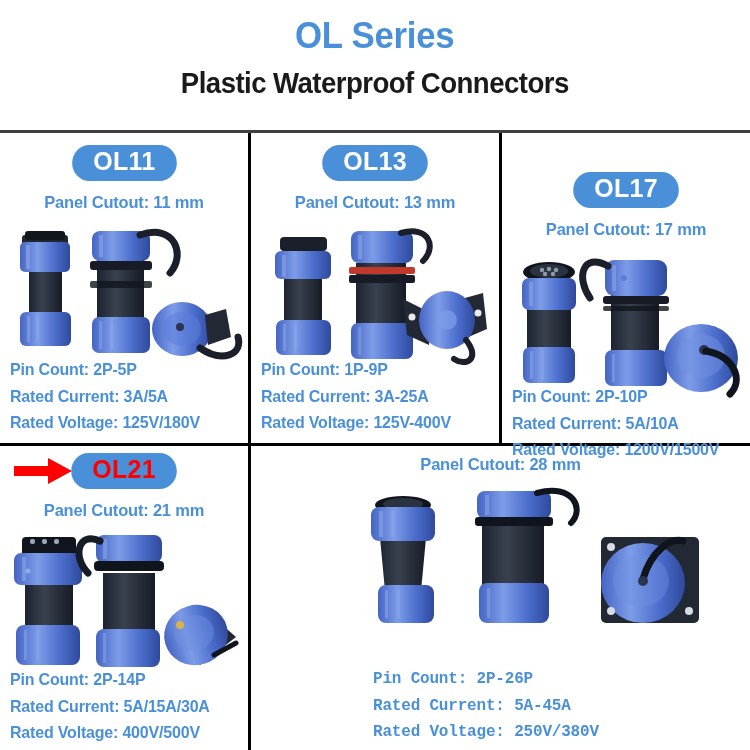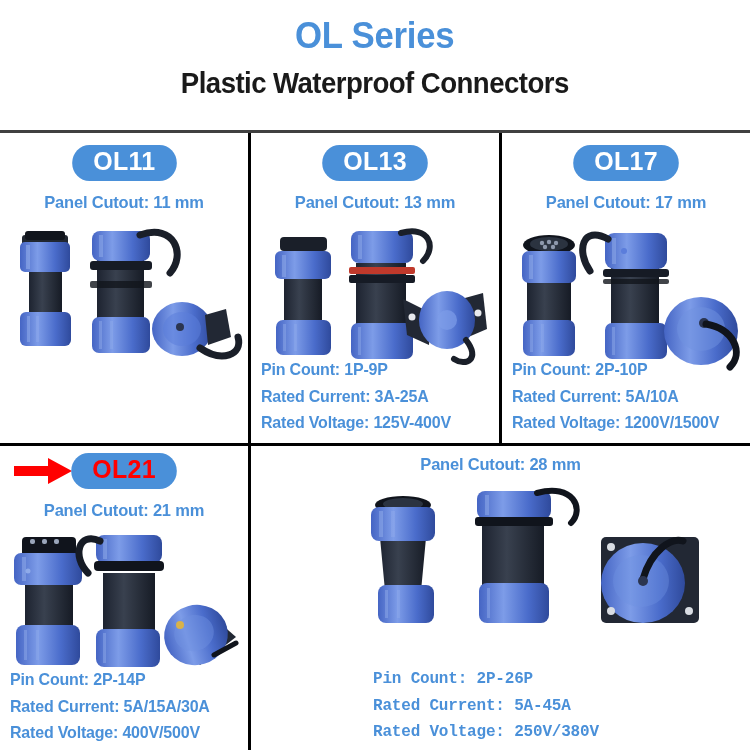--- a/index.html
+++ b/index.html
@@ -21,21 +21,21 @@
   
   .grid{position:absolute;left:0;top:130px;width:750px;height:620px;
         border-top:3px solid #404040;box-sizing:border-box;}
   .row{position:absolute;left:0;width:750px;display:flex;}
   .row-top{top:0;height:313px;border-bottom:3px solid #000;box-sizing:border-box;}
   .row-bot{top:313px;height:307px;}
 
   .cell{position:relative;box-sizing:border-box;height:100%;overflow:hidden;}
   .cell-b{border-right:3px solid #000;}
   .w250{width:251px;}
-  .w248{width:248px;}
+  .w248{width:248px;margin-top:27px;}
   .w499{width:499px;}
 
   .badge-wrap{position:relative;height:42px;display:flex;align-items:center;justify-content:center;}
   .row-top .badge-wrap{margin-top:9px;}
   .row-bot .badge-wrap{margin-top:4px;}
   .badge{background:#4a90d9;border-radius:22px;color:#fff;font-size:26px;font-weight:bold;
          padding:3px 22px 5px 22px;line-height:1.05;letter-spacing:0.3px;
          transform:scaleX(0.96);display:inline-block;}
   .badge.alt{color:#ff0000;}
 
@@ -116,20 +116,25 @@
 
             <g>
               <ellipse cx="182" cy="112" rx="30" ry="27" fill="url(#bl1)"></ellipse>
               <ellipse cx="182" cy="112" rx="19" ry="17" fill="#5b7ddb" opacity="0.55"></ellipse>
               <circle cx="180" cy="110" r="4" fill="#2b3550"></circle>
               <path d="M205 98 L226 92 L231 120 L208 128 Z" fill="#222834"></path>
               <path d="M200 131 C222 146 243 138 238 120" stroke="#1a1f29" stroke-width="7" fill="none" stroke-linecap="round"></path>
             </g>
           </svg>
         </div>
+        <div class="specs">
+          <div class="spec">Pin Count: 2P-5P</div>
+          <div class="spec">Rated Current: 3A/5A</div>
+          <div class="spec">Rated Voltage: 125V/180V</div>
+        </div>
       </div>
 
       <div class="cell cell-b w250">
         <div class="badge-wrap">
           <span class="badge">OL13</span>
         </div>
         <div class="cutout">Panel Cutout: 13 mm</div>
         <div class="photo">
           <svg width="251" height="152" viewBox="0 0 251 152">
 

